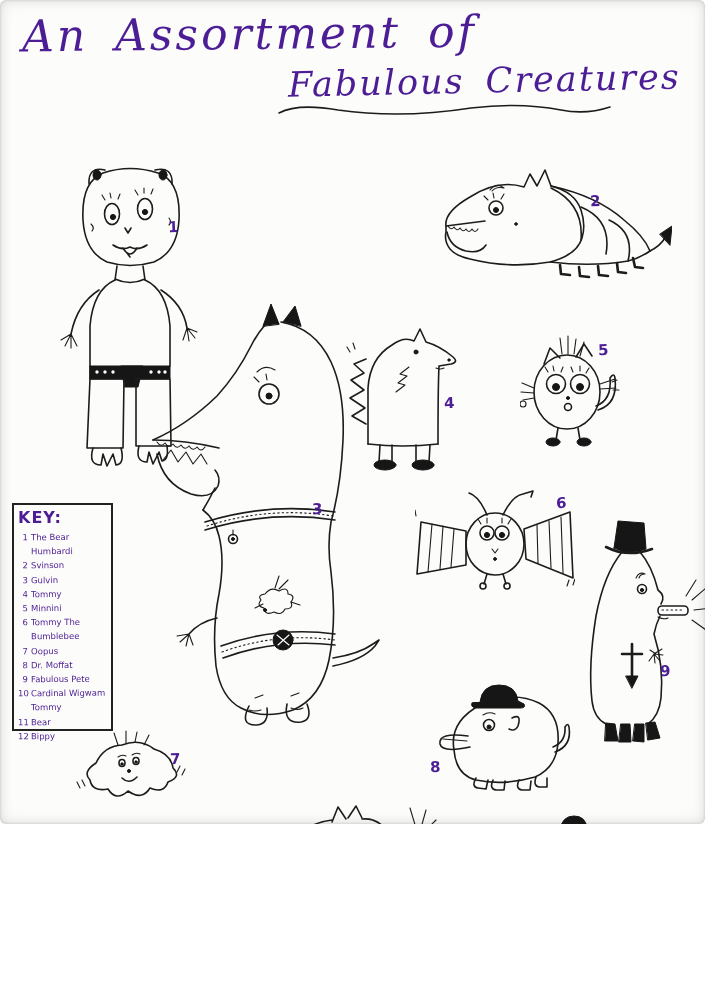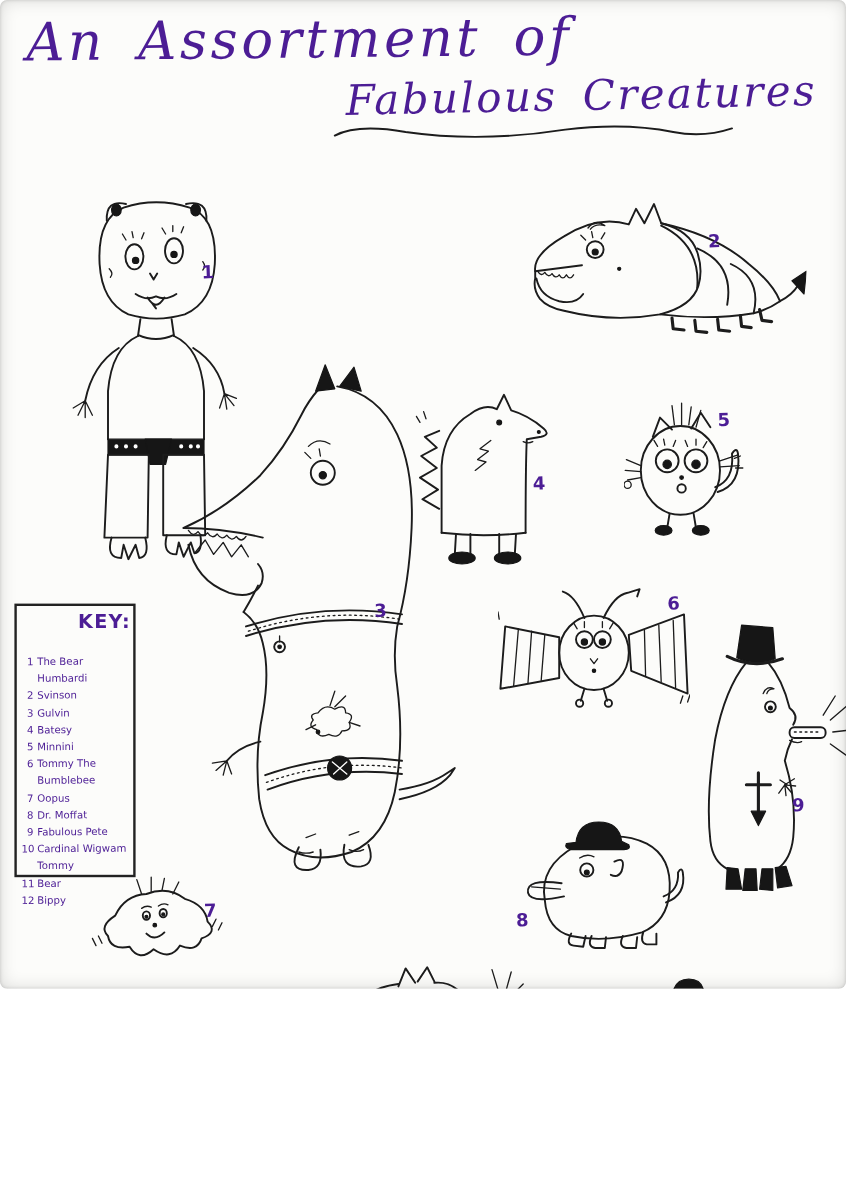--- a/index.html
+++ b/index.html
@@ -21,21 +21,21 @@
     transform:rotate(-1.2deg);white-space:nowrap;
   }
   .title-underline{position:absolute;left:276px;top:100px;}
   .key-box{
     position:absolute;left:12px;top:503px;width:101px;height:228px;
     border:2px solid #222;background:transparent;box-sizing:border-box;
     padding:3px 2px 0 4px;
   }
   .key-heading{
     font-family:"DejaVu Sans", sans-serif;font-weight:800;
-    font-size:16px;letter-spacing:1px;text-align:right;margin-bottom:18px;
+    font-size:16px;letter-spacing:1px;text-align:left;margin-bottom:3px;
   }
   .key-item{
     font-family:"DejaVu Sans", sans-serif;font-size:8.5px;line-height:14.2px;
     display:flex;gap:3px;transform:rotate(-.4deg);
   }
   .key-num{width:10px;flex:0 0 auto;text-align:right;}
   .key-name{flex:1;}
   .fig-num{
     position:absolute;font-family:"DejaVu Sans", sans-serif;font-weight:700;
     font-size:15px;transform:rotate(-2deg);
@@ -72,21 +72,21 @@
     <div class="key-item">
         <span class="key-num">2</span>
         <span class="key-name">Svinson</span>
       </div>
     <div class="key-item">
         <span class="key-num">3</span>
         <span class="key-name">Gulvin</span>
       </div>
     <div class="key-item">
         <span class="key-num">4</span>
-        <span class="key-name">Batesy</span>
+        <span class="key-name">Tommy</span>
       </div>
     <div class="key-item">
         <span class="key-num">5</span>
         <span class="key-name">Minnini</span>
       </div>
     <div class="key-item">
         <span class="key-num">6</span>
         <span class="key-name">Tommy The Bumblebee</span>
       </div>
     <div class="key-item">

